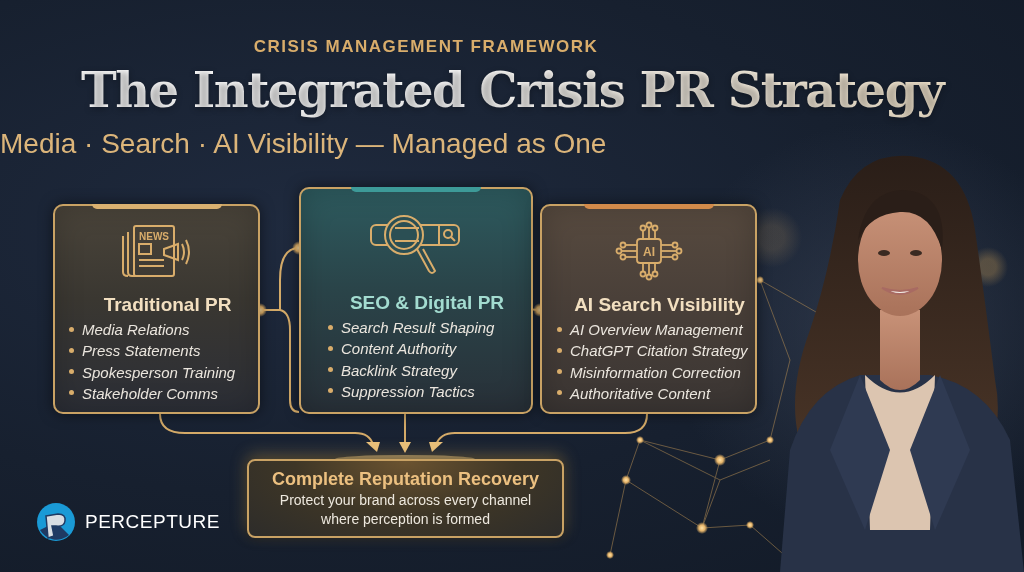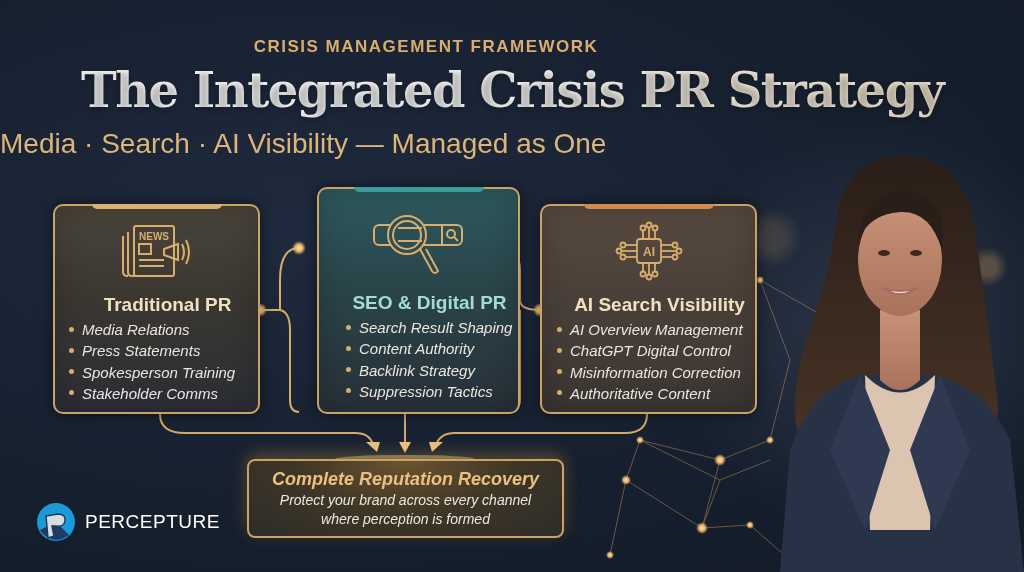--- a/index.html
+++ b/index.html
@@ -57,39 +57,38 @@
     content: ""; display: inline-block; width: 5px; height: 5px; border-radius: 50%;
     background: #d9ad6b; margin-right: 8px; vertical-align: middle; position: relative; top: -2px;
   }
 
   #card-trad { left: 53px; top: 204px; width: 207px; height: 210px;
     background: linear-gradient(180deg, #4a443a 0%, #3a3731 45%, #2b2e36 100%); }
   #card-trad .topbar { width: 130px; background: #d9b070; }
   #card-trad h3 { top: 88px; color: #f2dfc0; }
   #card-trad ul { left: 14px; top: 113px; }
 
-  #card-seo { left: 317px; top: 187px; width: 203px; height: 227px;
+  #card-seo { left: 299px; top: 187px; width: 234px; height: 227px;
     background: linear-gradient(180deg, #2d5a5e 0%, #2a4449 45%, #283038 100%); }
   #card-seo .topbar { width: 130px; background: #3d9a98; }
   #card-seo h3 { top: 103px; color: #a3dcd0; }
   #card-seo ul { left: 27px; top: 128px; }
 
   #card-ai { left: 540px; top: 204px; width: 217px; height: 210px;
     background: linear-gradient(180deg, #574a3f 0%, #4a4039 45%, #3a3533 100%); }
   #card-ai .topbar { width: 130px; background: #d28a4a; }
   #card-ai h3 { top: 88px; color: #f2dfc0; }
   #card-ai ul { left: 15px; top: 113px; }
 
   .recovery {
     position: absolute; left: 247px; top: 459px; width: 317px; height: 79px;
     border: 2px solid #c9a264; border-radius: 8px;
     background: radial-gradient(ellipse at 50% 0%, #6b5330 0%, #3e3626 50%, #2d2c2a 100%);
     box-shadow: 0 -4px 16px rgba(230,180,90,0.35), 0 0 10px rgba(0,0,0,0.5);
     text-align: center;
-    font-style: italic;
   }
   .recovery h4 { margin-top: 8px; font-size: 18px; color: #ecc080; font-weight: bold; }
   .recovery p { font-size: 14px; line-height: 17px; color: #ede8de; margin-top: 2px; }
 
   .logo { position: absolute; left: 36px; top: 502px; display: flex; align-items: center; }
   .logo .mark { width: 40px; height: 40px; }
   .logo .wordmark { margin-left: 9px; font-size: 19px; font-weight: normal; color: #ffffff; letter-spacing: 0.5px; }
 
   .person { position: absolute; left: 770px; top: 150px; width: 254px; height: 422px; }
 </style>
@@ -240,21 +239,21 @@
         <circle cx="8" cy="37" r="2.5"></circle>
       <circle cx="60" cy="25" r="2.5"></circle>
         <circle cx="64" cy="31" r="2.5"></circle>
         <circle cx="60" cy="37" r="2.5"></circle>
     </g>
     <text x="34" y="36" text-anchor="middle" font-size="12" font-weight="bold" fill="#d9ad6b" font-family="Liberation Sans, sans-serif">AI</text>
   </svg>
   <h3>AI Search Visibility</h3>
   <ul>
     <li>AI Overview Management</li>
-    <li>ChatGPT Digital Control</li>
+    <li>ChatGPT Citation Strategy</li>
     <li>Misinformation Correction</li>
     <li>Authoritative Content</li>
   </ul>
 </div>
 
 <div class="recovery">
   <h4>Complete Reputation Recovery</h4>
   <p>Protect your brand across every channel</p>
   <p>where perception is formed</p>
 </div>

